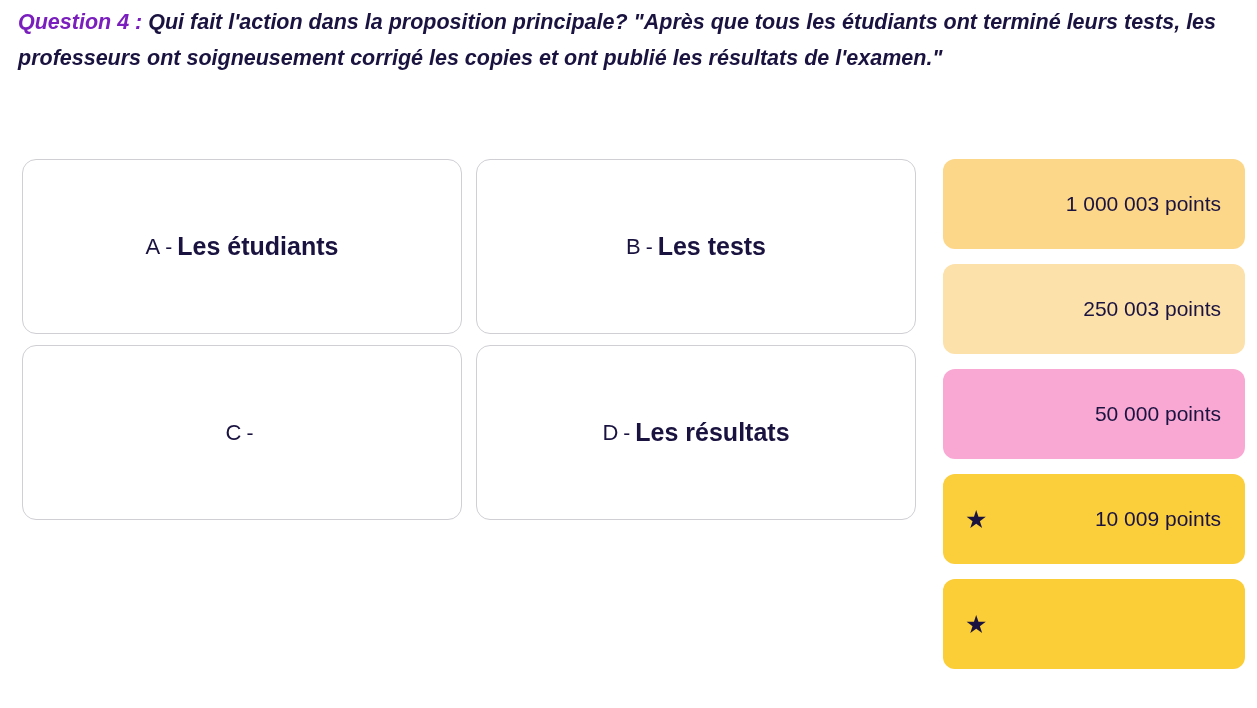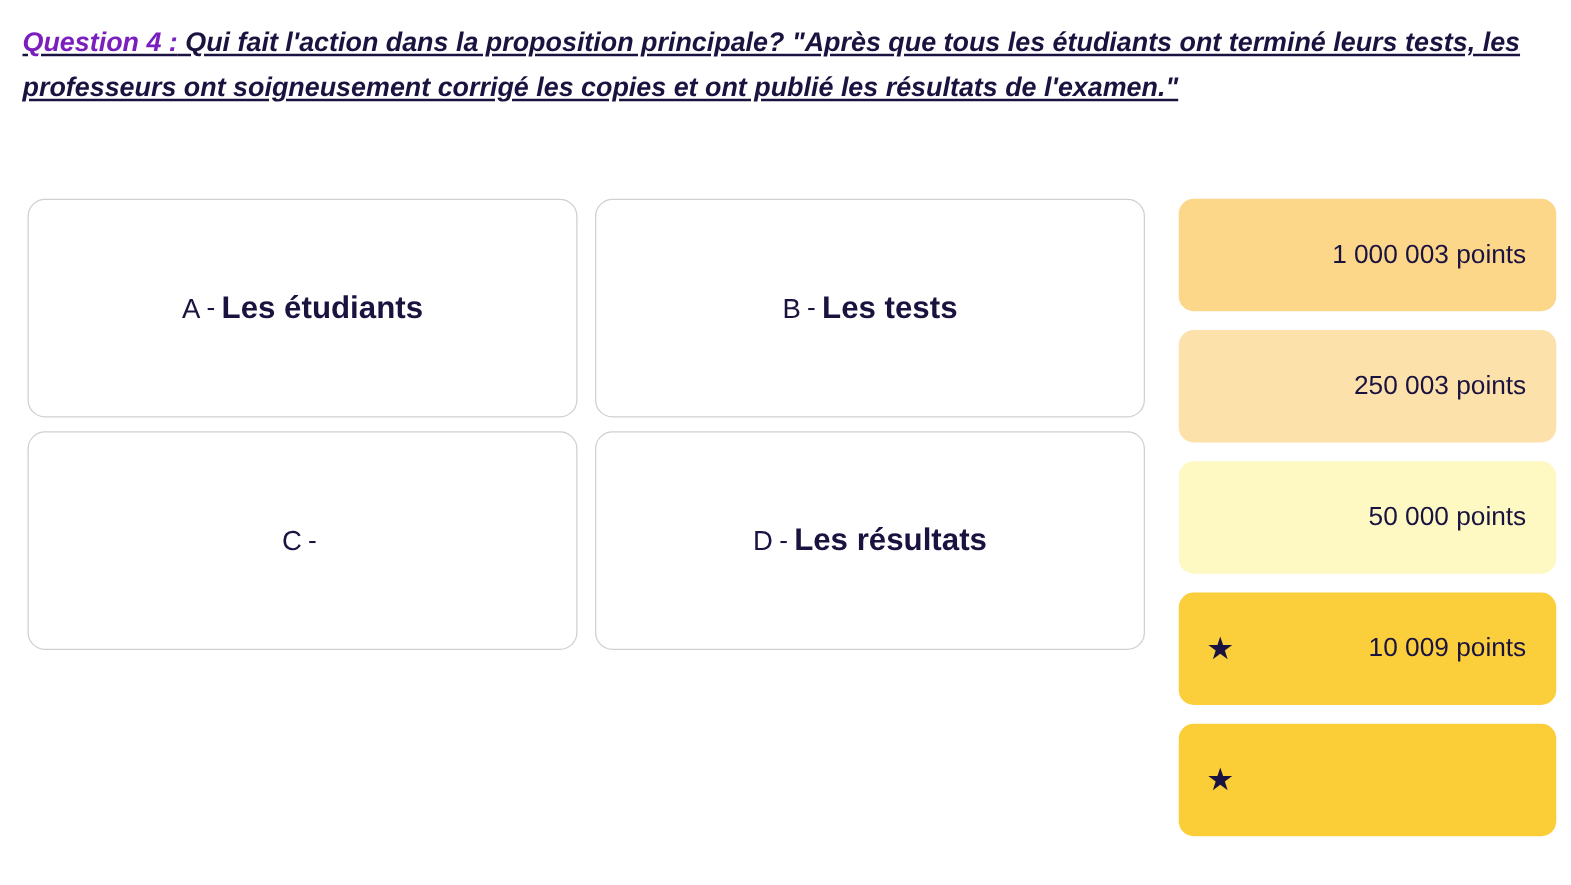--- a/index.html
+++ b/index.html
@@ -20,28 +20,27 @@
     position: absolute;
     left: 0; top: 0;
     width: 1257px;
     height: 708px;
   }
 
   
   .question-block {
     position: absolute;
     left: 18px;
-    top: 16px;
+    top: 4px;
     width: 1230px;
     font-style: italic;
     font-weight: bold;
     font-size: 21.5px;
     line-height: 36px;
     color: #1a1340;
-    text-decoration: underline;
   }
   .question-label {
     color: #7a1fbe;
     font-style: italic;
     font-weight: bold;
   }
   .question-text {
     color: #1a1340;
   }
 
@@ -160,21 +159,21 @@
     <div class="rung" style="background:#fcd78a;">
       <span class="star"></span>
       <span class="points">1 000 003 points</span>
     </div>
 
     <div class="rung" style="background:#fde1ab;">
       <span class="star"></span>
       <span class="points">250 003 points</span>
     </div>
 
-    <div class="rung" style="background:#fef9c3;">
+    <div class="rung" style="background:#f9a8d4;">
       <span class="star"></span>
       <span class="points">50 000 points</span>
     </div>
 
     <div class="rung" style="background:#fbce3c;">
       <span class="star">★</span>
       <span class="points">10 009 points</span>
     </div>
 
     <div class="rung" style="background:#fbcd36;">

